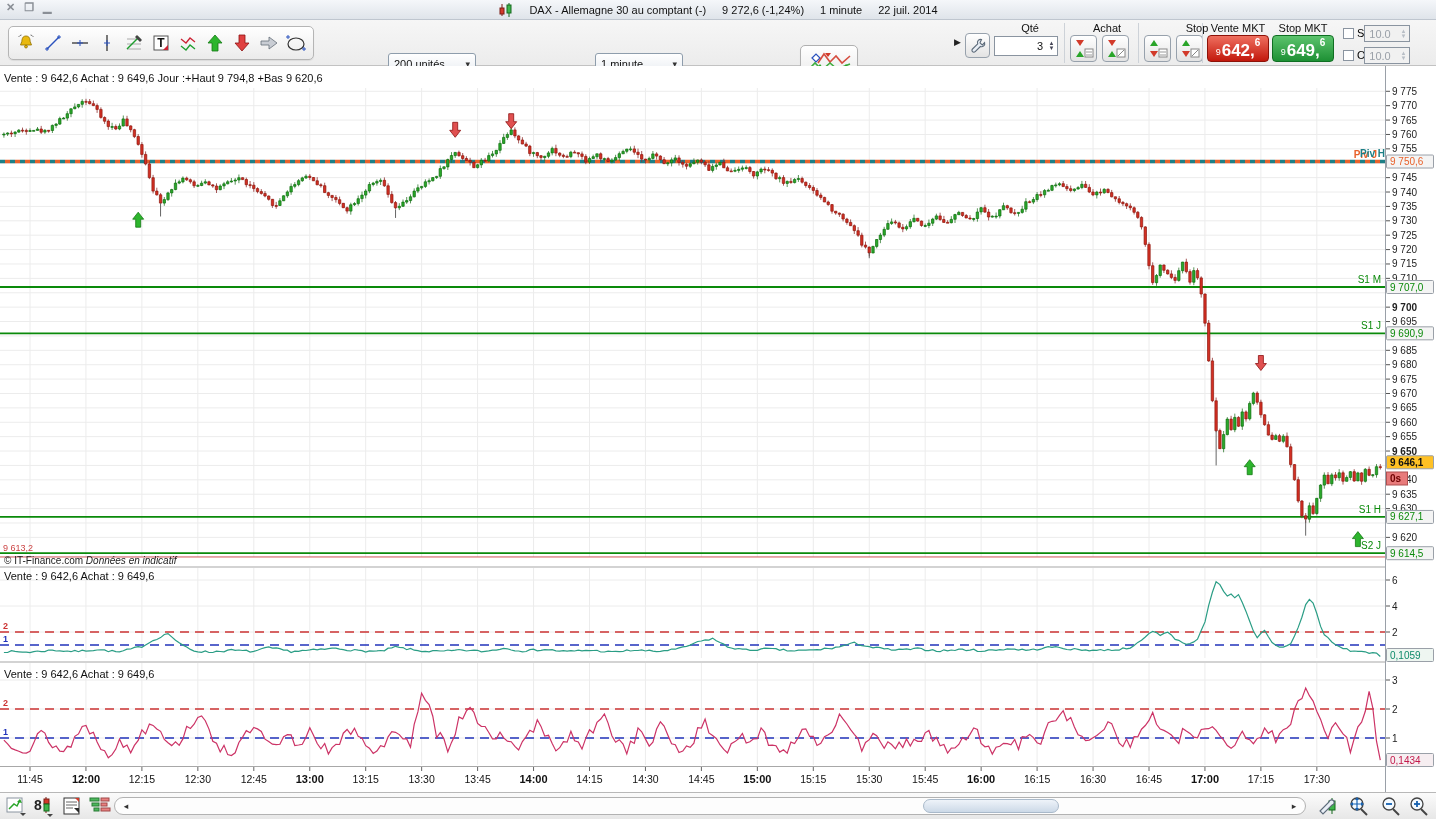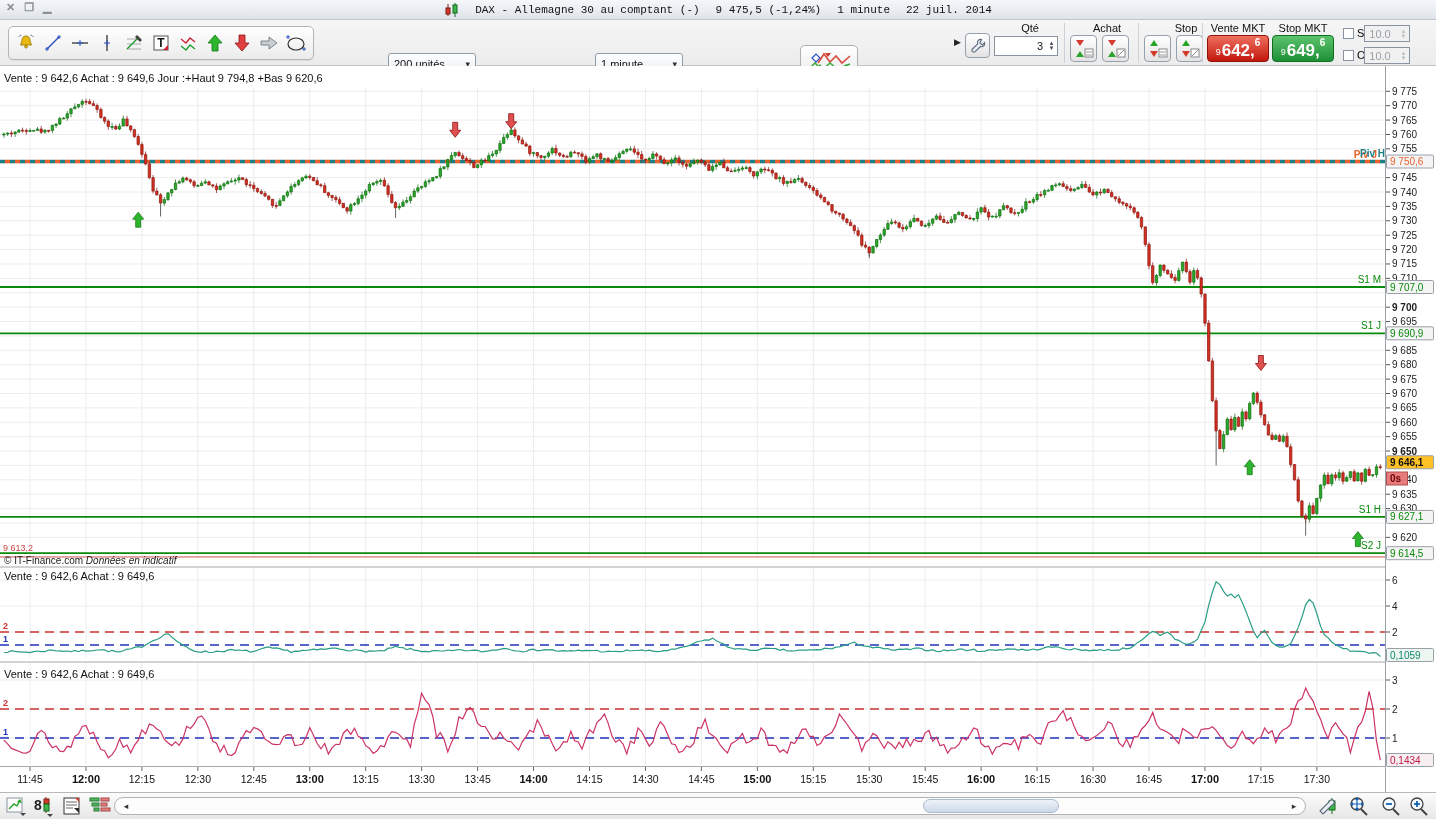--- a/index.html
+++ b/index.html
@@ -3,21 +3,21 @@
 <meta charset="utf-8">
 <style>
   html,body{margin:0;padding:0;width:1436px;height:819px;overflow:hidden;
     font-family:"Liberation Sans",sans-serif;background:#fff;position:relative;}
   *{box-sizing:border-box;}
   
   .titlebar{height:20px;background:linear-gradient(#f5f7fa,#dfe4ea);border-bottom:1px solid #bfc6cf;
     position:relative;display:flex;align-items:center;font-size:11px;color:#111;}
   .win-controls{position:absolute;left:6px;top:1px;display:flex;gap:9px;color:#8a8f96;font-size:11px;font-weight:bold;}
   .win-controls span{cursor:default;}
-  .title-center{margin:0 auto;display:flex;align-items:center;gap:16px;font-family:Liberation Mono, monospace;}
+  .title-center{margin:0 auto;display:flex;align-items:center;gap:16px;}
   .title-center .seg{white-space:pre;}
   
   .toolbar{height:46px;background:linear-gradient(#f6f6f6,#ececec);border-bottom:1px solid #c2c2c2;position:relative;}
   .tool-group{position:absolute;left:8px;top:6px;height:34px;border:1px solid #b5b5b5;border-radius:5px;
     background:linear-gradient(#ffffff,#ebebeb);display:flex;align-items:center;padding:0 5px;gap:3px;box-shadow:0 1px 1px rgba(0,0,0,.08);}
   .tool-btn{width:24px;height:28px;display:flex;align-items:center;justify-content:center;border-radius:3px;}
   .dropdown{position:absolute;top:33px;height:21px;border:1px solid #8e9dac;border-radius:3px;
     background:linear-gradient(#ffffff,#e9edf2);font-size:11px;display:flex;align-items:center;padding:8px 5px;color:#111;}
   .dropdown .dd-label{flex:1;}
   .dropdown .caret{font-size:9px;color:#333;margin-left:6px;}
@@ -77,21 +77,21 @@
     <span>▁</span>
   </div>
   <div class="title-center">
     <svg width="15" height="14">
       <line x1="4" y1="1" x2="4" y2="13" stroke="#7a1d14" stroke-width="1"></line>
       <rect x="2" y="5" width="4" height="6" fill="#d33a2a" stroke="#7a1d14"></rect>
       <line x1="11" y1="0" x2="11" y2="14" stroke="#14691c" stroke-width="1"></line>
       <rect x="9" y="2" width="4" height="8" fill="#3db54a" stroke="#14691c"></rect>
     </svg>
     <span class="seg">DAX - Allemagne 30 au comptant (-)</span>
-    <span class="seg">9 475,5 (-1,24%)</span>
+    <span class="seg">9 272,6 (-1,24%)</span>
     <span class="seg">1 minute</span>
     <span class="seg">22 juil. 2014</span>
   </div>
 </div>
 
 <div class="toolbar">
   <div class="tool-group">
     <span class="tool-btn">
       <svg width="20" height="20">
           <path d="M10 3 C6.5 3 6 6 5.8 8.5 L4.5 12 h11 L14.2 8.5 C14 6 13.5 3 10 3 Z" fill="#e9b90f" stroke="#8f6f00" stroke-width="0.8"></path>
@@ -216,21 +216,21 @@
     <div class="sq-btn ord-btn" style="left:150px;">
       <svg width="23" height="23">
           <polygon points="4,3 12,3 8,9" fill="#d23a2a"></polygon>
           <polygon points="4,20 12,20 8,14" fill="#2aa52a"></polygon>
           <rect x="13" y="12" width="8" height="8" fill="#fff" stroke="#888"></rect>
           <line x1="14" y1="19" x2="20" y2="13" stroke="#888"></line>
         </svg>
     </div>
     <div class="vsep" style="left:186px;"></div>
 
-    <div class="grp-label" style="left:195px;width:78px;">Stop</div>
+    <div class="grp-label" style="left:206px;width:78px;">Stop</div>
     <div class="sq-btn ord-btn" style="left:192px;">
       <svg width="23" height="23">
           <polygon points="4,9 12,9 8,3" fill="#2aa52a"></polygon>
           <polygon points="4,14 12,14 8,20" fill="#d23a2a"></polygon>
           <rect x="13" y="12" width="8" height="8" fill="#fff" stroke="#888"></rect>
           <path d="M14 15 h6 M14 18 h6" stroke="#999"></path>
         </svg>
     </div>
     <div class="sq-btn ord-btn" style="left:224px;">
       <svg width="23" height="23">

